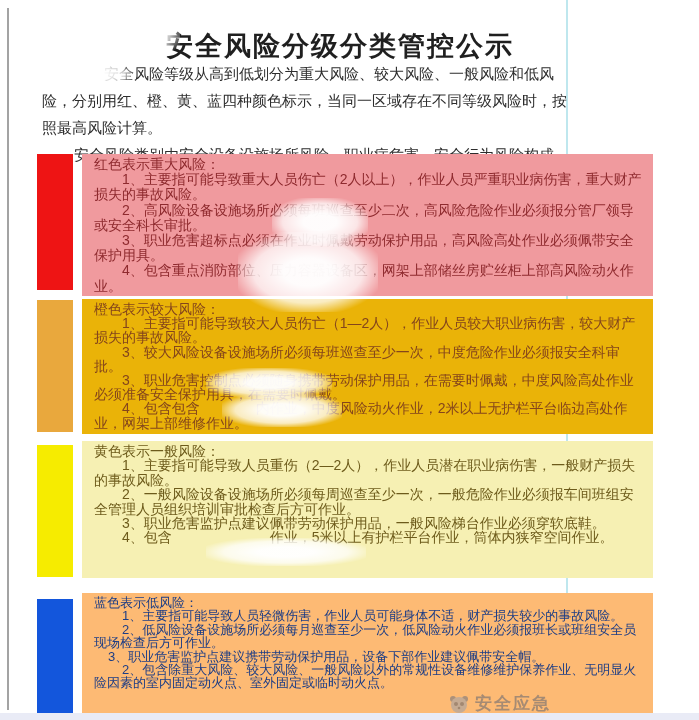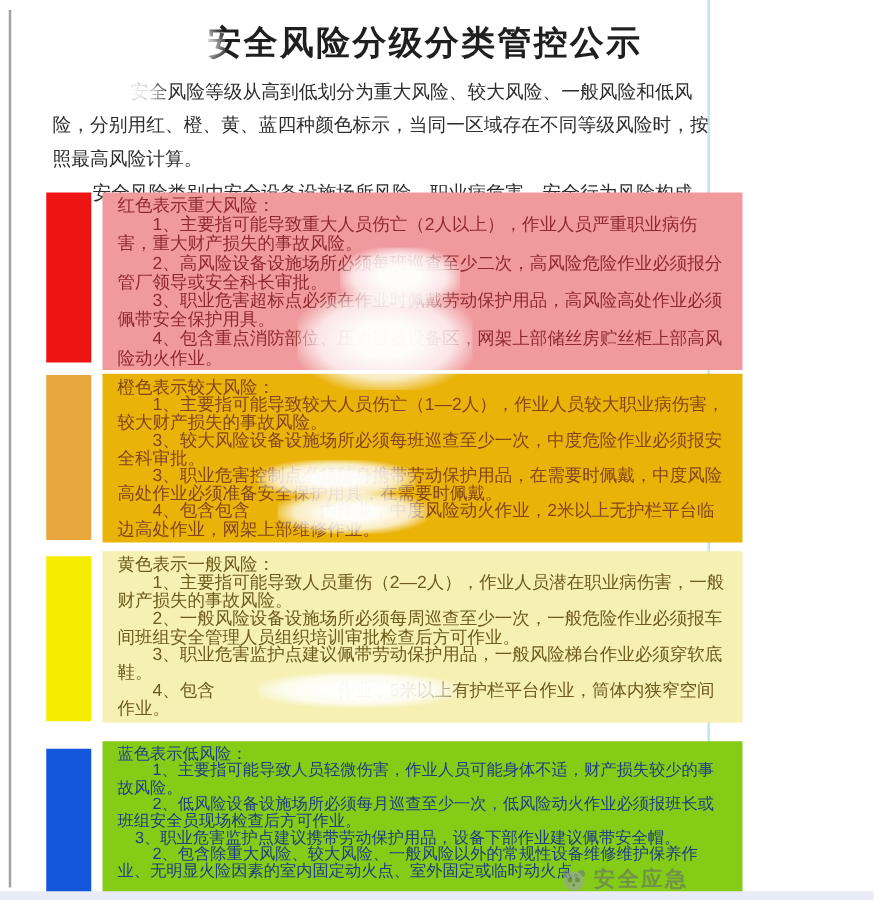--- a/index.html
+++ b/index.html
@@ -8,47 +8,47 @@
     font-family:"Liberation Sans","DejaVu Sans",sans-serif;
     overflow:hidden;
   }
   .sheet{position:absolute;inset:0;}
   
   .vline-left{position:absolute;left:7px;top:8px;width:2px;height:702px;background:#a3a3a3;}
   .vline-right{position:absolute;left:566px;top:0;width:2px;height:713px;background:#bfe7ee;}
   .bottom-strip{position:absolute;left:0;top:713px;width:699px;height:7px;background:#e9ebf6;}
   
   .title{
-    position:absolute;left:120px;top:16px;width:440px;margin:0;
+    position:absolute;left:120px;top:28px;width:440px;margin:0;
     font-size:27px;font-weight:bold;color:#1f1f1f;text-align:center;
     letter-spacing:2px;white-space:nowrap;
   }
   
   .intro{position:absolute;left:42px;top:60px;width:530px;color:#2d2d2d;font-size:15px;line-height:27px;}
   .intro p{margin:0;}
   .intro .p1{text-indent:62px;}
   .intro .p2{text-indent:32px;}
   
   .swatch{position:absolute;left:37px;width:36px;}
-  .panel{position:absolute;left:82px;width:512px;padding:3px 10px 3px 12px;box-sizing:border-box;overflow:hidden;font-size:14px;}
+  .panel{position:absolute;left:82px;width:571px;padding:3px 10px 3px 12px;box-sizing:border-box;overflow:hidden;font-size:14px;}
   .panel p{margin:0;}
   .panel .item{text-indent:28px;}
   .panel .indent-sm{text-indent:14px;}
 
   .swatch-red{top:154px;height:136px;background:#ee1414;}
   .panel-red{top:154px;height:142px;background:#f09a9e;color:#8e2a2e;line-height:15.2px;}
 
   .swatch-orange{top:300px;height:132px;background:#e9a83d;}
   .panel-orange{top:299px;height:135px;background:#eab308;color:#84451c;line-height:14.2px;}
 
   .swatch-yellow{top:445px;height:132px;background:#f6ec00;}
   .panel-yellow{top:441px;height:137px;background:#f6f0b3;color:#6d5b1b;line-height:14.4px;}
 
   .swatch-blue{top:599px;height:121px;background:#1356dc;}
-  .panel-blue{top:593px;height:123px;background:#84cc16;color:#1d3d85;font-size:13px;line-height:13.4px;}
+  .panel-blue{top:593px;height:123px;background:#fdba74;color:#1d3d85;font-size:13px;line-height:13.4px;}
 
   
   .blur{
     position:absolute;pointer-events:none;
     background:radial-gradient(ellipse at center, rgba(255,255,255,0.97) 25%, rgba(255,255,255,0.75) 55%, rgba(255,255,255,0) 78%);
   }
   .blur-title{left:84px;top:14px;width:96px;height:44px;}
   .blur-intro{left:52px;top:61px;width:80px;height:26px;}
   .blur-red-1{left:238px;top:232px;width:140px;height:80px;}
   .blur-red-2{left:272px;top:198px;width:96px;height:48px;}

